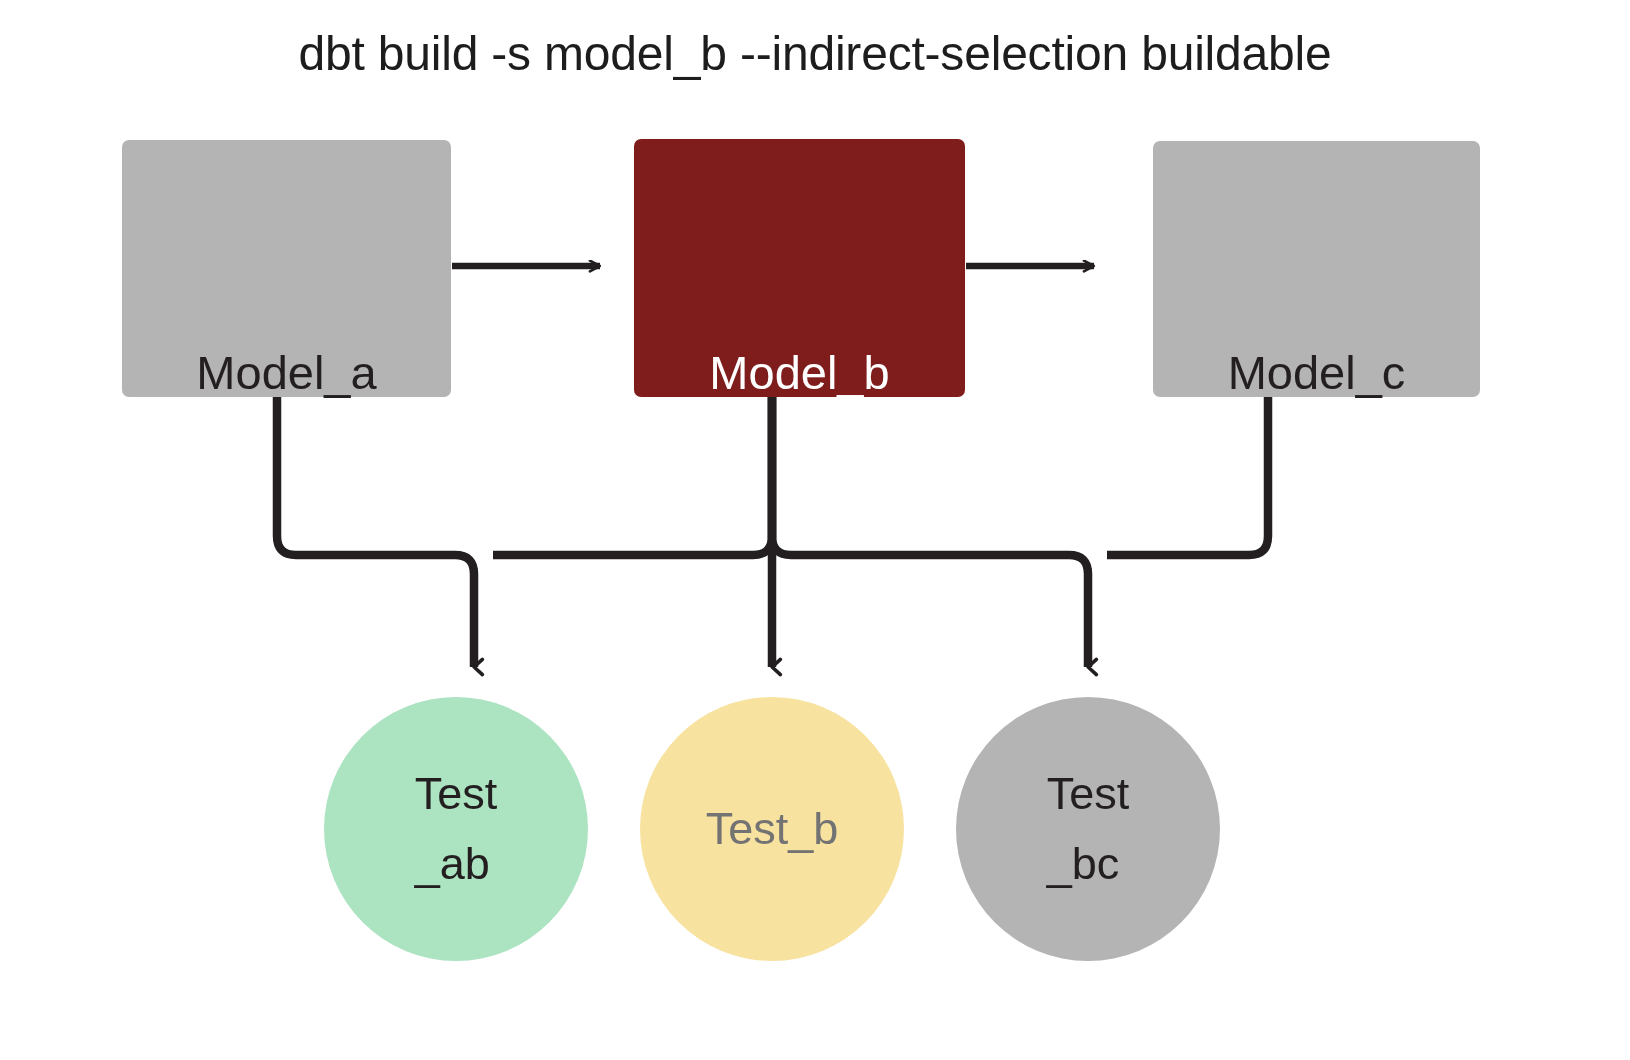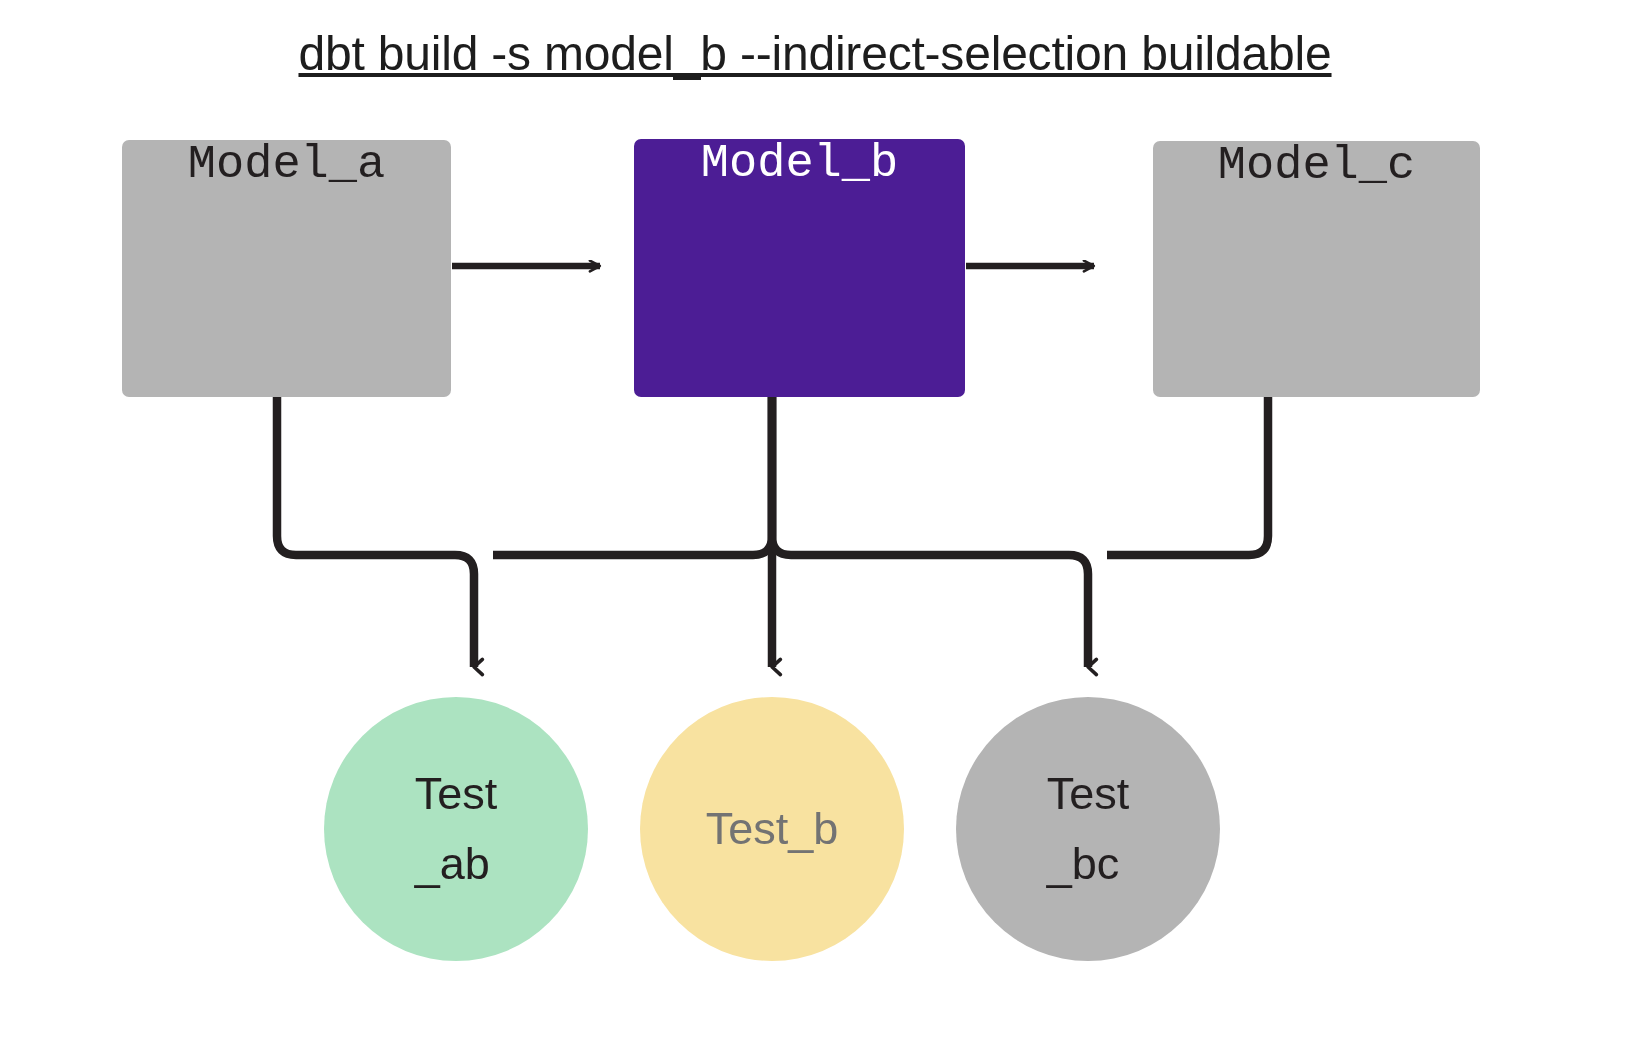--- a/index.html
+++ b/index.html
@@ -29,30 +29,28 @@
   .diagram-title {
     position: absolute;
     left: 0;
     top: 26px;
     width: 1630px;
     text-align: center;
     font-size: 48px;
     color: #1d1d1d;
     letter-spacing: -0.2px;
     white-space: nowrap;
-    text-decoration: underline;
   }
   .node-box {
     position: absolute;
     border-radius: 7px;
     display: flex;
-    align-items: flex-start;
+    align-items: flex-end;
     justify-content: center;
     box-sizing: border-box;
-    font-family: Liberation Mono, monospace;
   }
   .node-box .node-label {
     font-size: 47px;
     line-height: 1.05;
     white-space: nowrap;
   }
   .node-circle {
     position: absolute;
     border-radius: 50%;
     display: flex;
@@ -102,21 +100,21 @@
       <path d="M 772 397 L 772 536 Q 772 555 791 555 L 1069 555 Q 1088 555 1088 574 L 1088 667" marker-end="url(#arrowDown)"></path>
 
       <path d="M 1268 397 L 1268 536 Q 1268 555 1249 555 L 1107 555"></path>
     </g>
   </svg>
 
   <div class="node-box" style="left:122px; top:140px; width:329px; height:257px; background:#b4b4b4;">
     <span class="node-label" style="color:#231f20;">Model_a</span>
   </div>
 
-  <div class="node-box" style="left:634px; top:139px; width:331px; height:258px; background:#4c1d95;">
+  <div class="node-box" style="left:634px; top:139px; width:331px; height:258px; background:#7f1d1d;">
     <span class="node-label" style="color:#ffffff;">Model_b</span>
   </div>
 
   <div class="node-box" style="left:1153px; top:141px; width:327px; height:256px; background:#b4b4b4;">
     <span class="node-label" style="color:#231f20;">Model_c</span>
   </div>
 
   <div class="node-circle" style="left:324px; top:697px; width:264px; height:264px; background:#ace3c1;">
     <span class="node-label" style="color:#231f20;">Test
 _ab</span>

